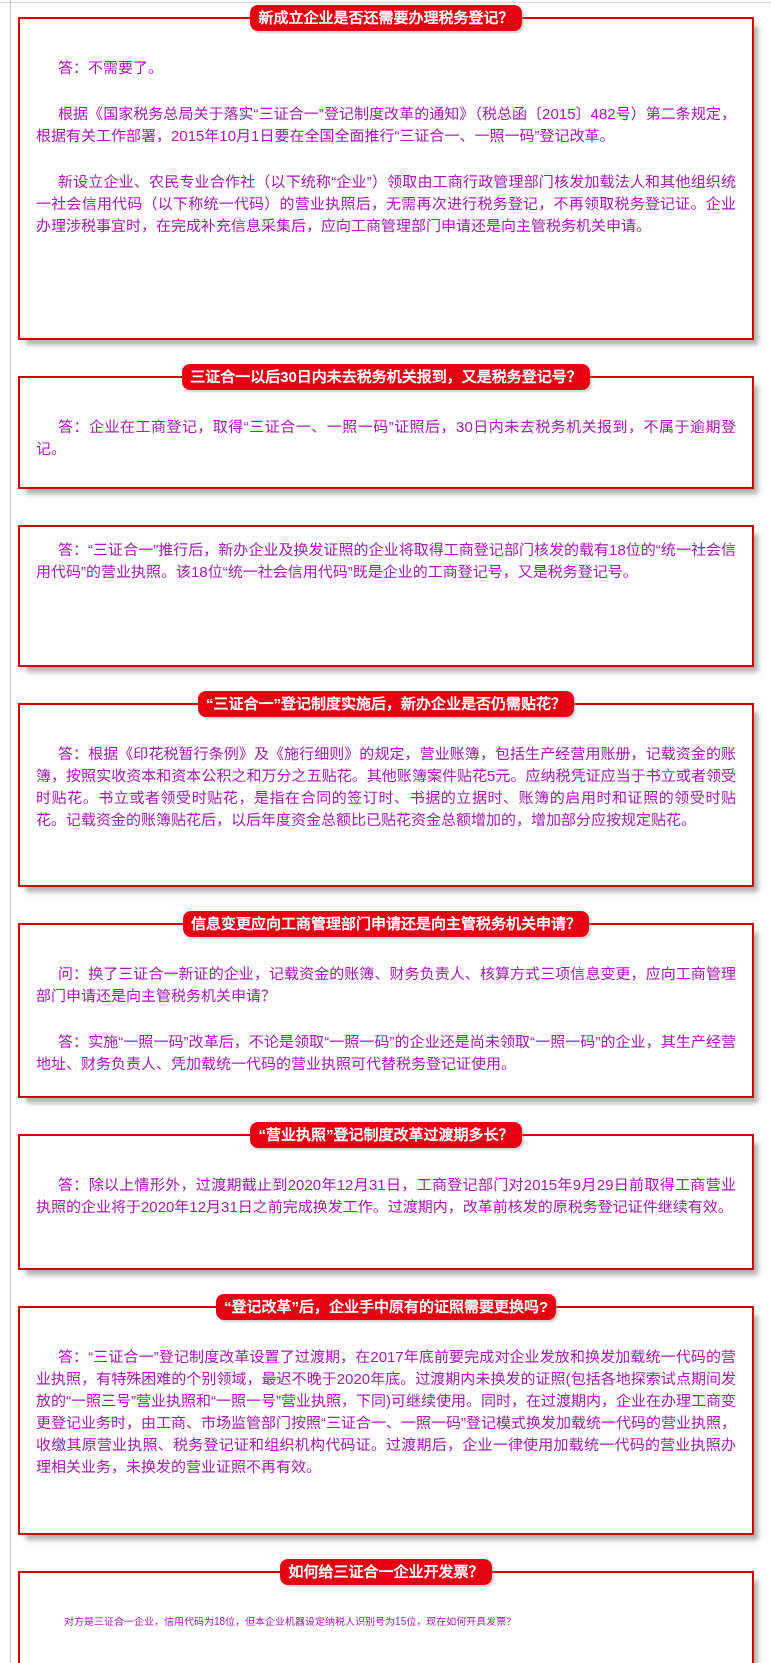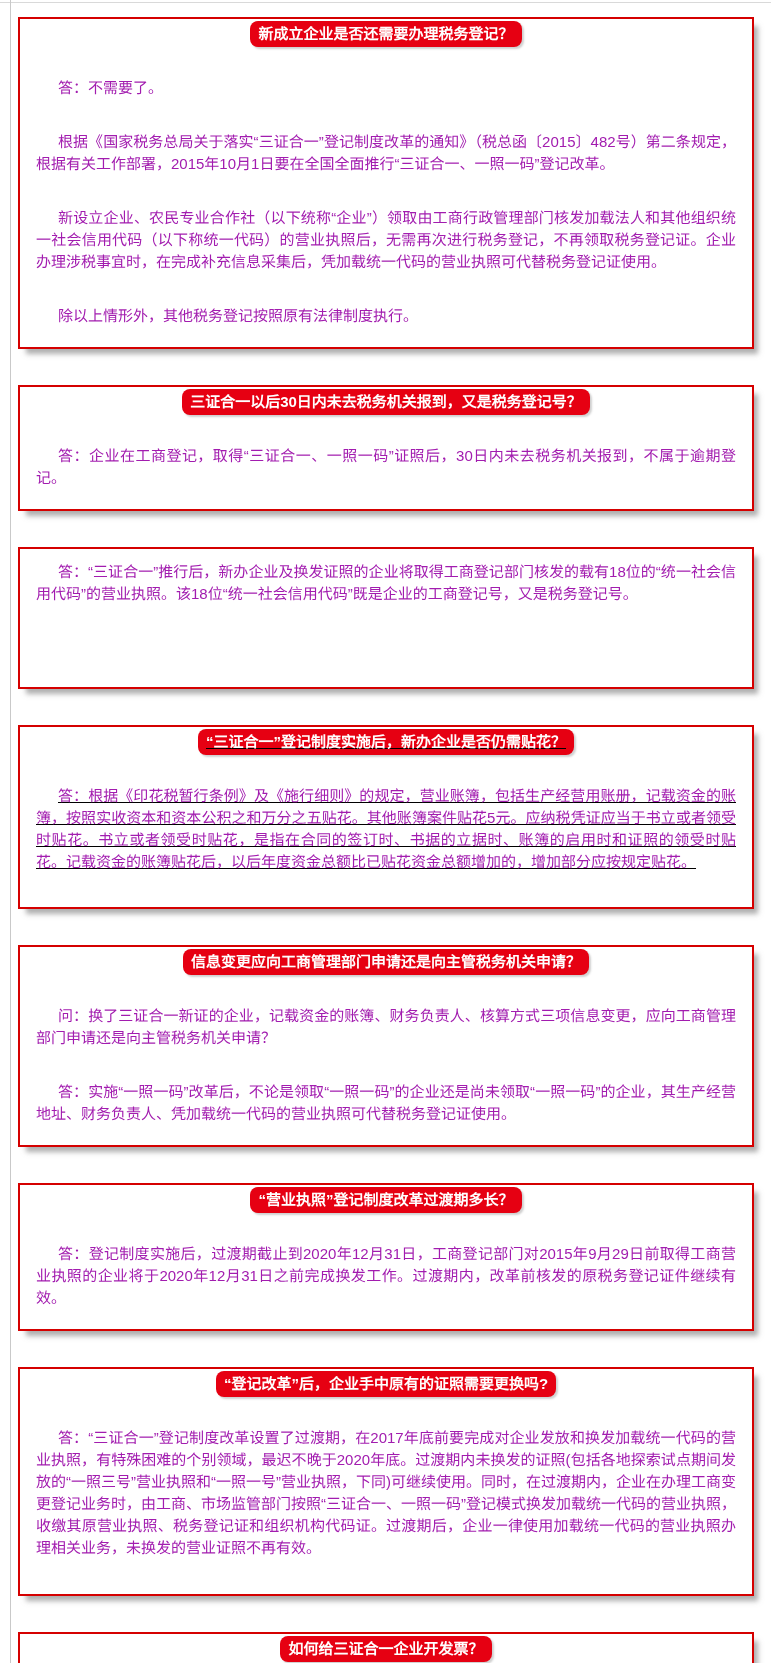--- a/index.html
+++ b/index.html
@@ -42,45 +42,45 @@
     box-shadow: 6px 7px 5px -2px rgba(110,110,110,0.55);
     padding: 0 16px 20px 16px;
     position: relative;
   }
   .qa-badge {
     position: relative;
     top: -14px;
     display: block;
     width: max-content;
     max-width: 640px;
-    margin: 16px auto;
+    margin: 0 auto;
     background: #e60012;
     color: #ffffff;
     font-size: 15px;
     font-weight: bold;
     line-height: 18px;
     padding: 4px 8px;
     border-radius: 8px;
     box-shadow: 2px 2px 2px rgba(150,150,150,0.45);
     text-align: center;
   }
   .qa-body p {
     margin: 12px 0 0 0;
     color: #a21caf;
     font-size: 15px;
     line-height: 22px;
     text-indent: 22px;
     text-align: justify;
   }
-  .qa-body p + p { margin-top: 32px; }
+  .qa-body p + p { margin-top: 24px; }
   
   .qa-box:nth-of-type(1) { min-height: 323px; }
   .qa-box:nth-of-type(2) { min-height: 113px; }
   .qa-box:nth-of-type(3) { min-height: 142px; }
-  .qa-box:nth-of-type(4) { min-height: 184px; text-decoration: underline; }
+  .qa-box:nth-of-type(4) { min-height: 184px; }
   .qa-box:nth-of-type(5) { min-height: 175px; }
   .qa-box:nth-of-type(6) { min-height: 136px; }
   .qa-box:nth-of-type(7) { min-height: 229px; }
   .qa-box:nth-of-type(8) { min-height: 95px; margin-bottom: 0; }
   .qa-box:nth-of-type(8) .qa-body p {
     font-size: 10px;
     text-indent: 28px;
   }
 </style>
 </head>
@@ -90,22 +90,21 @@
   <div class="frame-top"></div>
   <div class="frame-left"></div>
 
   <div class="content">
 
     <div class="qa-box">
       <span class="qa-badge">新成立企业是否还需要办理税务登记？</span>
       <div class="qa-body">
         <p>答：不需要了。</p>
         <p>根据《国家税务总局关于落实“三证合一”登记制度改革的通知》（税总函〔2015〕482号）第二条规定，根据有关工作部署，2015年10月1日要在全国全面推行“三证合一、一照一码”登记改革。</p>
-        <p>新设立企业、农民专业合作社（以下统称“企业”）领取由工商行政管理部门核发加载法人和其他组织统一社会信用代码（以下称统一代码）的营业执照后，无需再次进行税务登记，不再领取税务登记证。企业办理涉税事宜时，在完成补充信息采集后，凭加载统一代码的营业执照可代替税务登记证使用。</p>
-        <p>除以上情形外，其他税务登记按照原有法律制度执行。</p>
+        <p>新设立企业、农民专业合作社（以下统称“企业”）领取由工商行政管理部门核发加载法人和其他组织统一社会信用代码（以下称统一代码）的营业执照后，无需再次进行税务登记，不再领取税务登记证。企业办理涉税事宜时，在完成补充信息采集后，应向工商管理部门申请还是向主管税务机关申请。</p>
       </div>
     </div>
 
     <div class="qa-box">
       <span class="qa-badge">三证合一以后30日内未去税务机关报到，又是税务登记号？</span>
       <div class="qa-body">
         <p>答：企业在工商登记，取得“三证合一、一照一码”证照后，30日内未去税务机关报到，不属于逾期登记。</p>
       </div>
     </div>
 
@@ -126,21 +125,21 @@
       <span class="qa-badge">信息变更应向工商管理部门申请还是向主管税务机关申请？</span>
       <div class="qa-body">
         <p>问：换了三证合一新证的企业，记载资金的账簿、财务负责人、核算方式三项信息变更，应向工商管理部门申请还是向主管税务机关申请？</p>
         <p>答：实施“一照一码”改革后，不论是领取“一照一码”的企业还是尚未领取“一照一码”的企业，其生产经营地址、财务负责人、凭加载统一代码的营业执照可代替税务登记证使用。</p>
       </div>
     </div>
 
     <div class="qa-box">
       <span class="qa-badge">“营业执照”登记制度改革过渡期多长？</span>
       <div class="qa-body">
-        <p>答：登记制度实施后，过渡期截止到2020年12月31日，工商登记部门对2015年9月29日前取得工商营业执照的企业将于2020年12月31日之前完成换发工作。过渡期内，改革前核发的原税务登记证件继续有效。</p>
+        <p>答：除以上情形外，过渡期截止到2020年12月31日，工商登记部门对2015年9月29日前取得工商营业执照的企业将于2020年12月31日之前完成换发工作。过渡期内，改革前核发的原税务登记证件继续有效。</p>
       </div>
     </div>
 
     <div class="qa-box">
       <span class="qa-badge">“登记改革”后，企业手中原有的证照需要更换吗?</span>
       <div class="qa-body">
         <p>答：“三证合一”登记制度改革设置了过渡期，在2017年底前要完成对企业发放和换发加载统一代码的营业执照，有特殊困难的个别领域，最迟不晚于2020年底。过渡期内未换发的证照(包括各地探索试点期间发放的“一照三号”营业执照和“一照一号”营业执照，下同)可继续使用。同时，在过渡期内，企业在办理工商变更登记业务时，由工商、市场监管部门按照“三证合一、一照一码”登记模式换发加载统一代码的营业执照，收缴其原营业执照、税务登记证和组织机构代码证。过渡期后，企业一律使用加载统一代码的营业执照办理相关业务，未换发的营业证照不再有效。</p>
       </div>
     </div>
 

